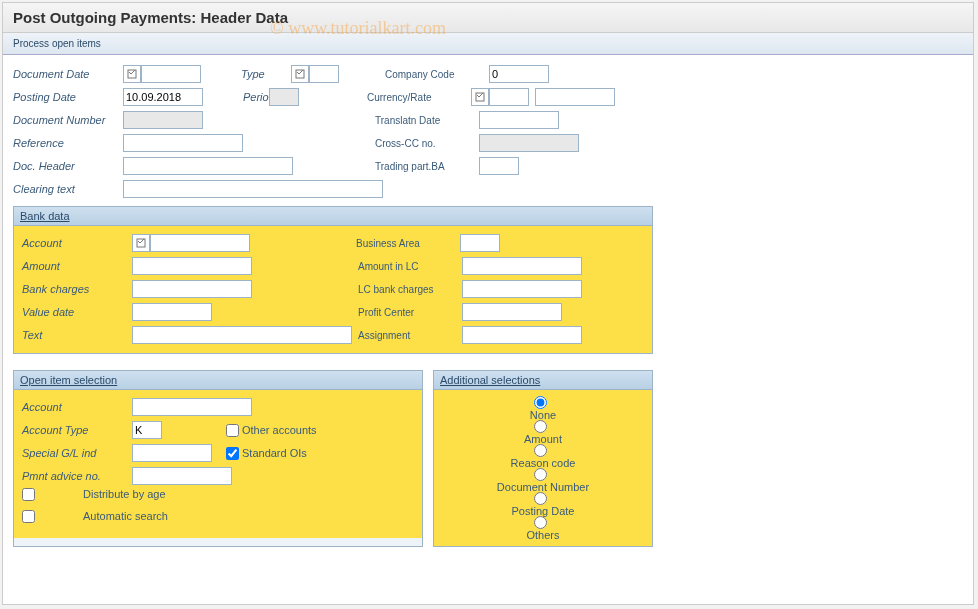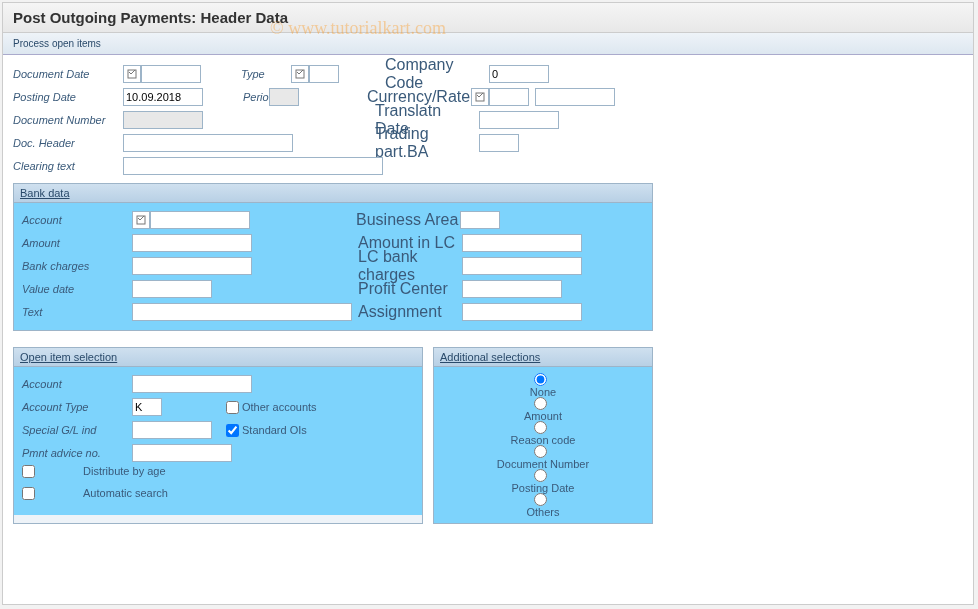--- a/index.html
+++ b/index.html
@@ -40,21 +40,21 @@
       top: 18px; left: 270px;
       font-size: 18px; color: rgba(255,140,0,0.35);
       font-family: serif;
       pointer-events: none;
       font-style: normal;
       z-index: 100;
     }
     .form-area { padding: 8px 10px; }
     .row { display: flex; align-items: center; height: 22px; margin-bottom: 1px; }
     .lbl { width: 110px; color: #3a5a7a; font-size: 11px; padding-right: 4px; font-style: italic;}
-    .lbl2 { width: 110px; color: #3a5a7a; font-size: 16px; padding-left:6px;}
+    .lbl2 { width: 110px; color: #3a5a7a; font-size: 10px; padding-left:6px;}
     .col-gap { width: 40px; }
     input[type=text].inp {
       height: 18px;
       border: 1px solid #9db4c8;
       background: #fff;
       font-size: 11px;
       padding: 0 2px;
     }
     .w30 { width: 30px; } .w40 { width: 40px; } .w60 { width: 60px; }
     .w80 { width: 80px; } .w100 { width: 100px; } .w120 { width: 120px; }
@@ -73,21 +73,21 @@
       background: #eef3f8;
     }
     .group-header {
       background: linear-gradient(#cfe0ef, #b8d0e5);
       border-bottom: 1px solid #9db4c8;
       padding: 3px 6px;
       font-size: 11px;
       color: #2a4a6a;
       text-decoration: underline;
     }
-    .group-body { padding: 6px 8px; background: #7dd3fc;}
+    .group-body { padding: 6px 8px; background: #fde047;}
     .groups-row { display: flex; gap: 10px; margin-top: 10px;}
     .group.half { flex: 0 0 auto; }
     .chkrow { display: flex; align-items: flex-start; height: 22px; color:#3a5a7a;gap:44px;}
     .chkrow input[type=checkbox]{margin-right:4px;}
     .radio-row { display:flex; align-items:center; height: 24px; color:#3a5a7a;flex-direction:column;}
     .radio-row input[type=radio]{margin-right:6px;}
     .spacer{width:6px;display:inline-block;}
     .inline-chk{display:inline-flex;align-items:center;margin-left:4px;color:#3a5a7a;}
     .inline-chk input{margin-right:3px;}
   </style>
@@ -147,20 +147,27 @@
     </div>
 
     <div class="row">
       <span class="lbl">Document Number</span>
       <input type="text" class="inp w80" readonly="" style="background: rgb(232, 232, 232);" value="">
       <span style="width:166px"></span>
       <span class="lbl2">Translatn Date</span>
       <input type="text" class="inp w80" value="" style="">
     </div>
 
+    <div class="row">
+      <span class="lbl">Reference</span>
+      <input type="text" class="inp w120" value="" style="">
+      <span style="width:126px"></span>
+      <span class="lbl2">Cross-CC no.</span>
+      <input type="text" class="inp w100" readonly="" style="background: rgb(232, 232, 232);" value="">
+    </div>
 
     <div class="row">
       <span class="lbl">Doc. Header</span>
       <input type="text" class="inp w170" value="" style="">
       <span style="width:76px"></span>
       <span class="lbl2">Trading part.BA</span>
       <input type="text" class="inp w40" value="" style="">
     </div>
 
     <div class="row">

